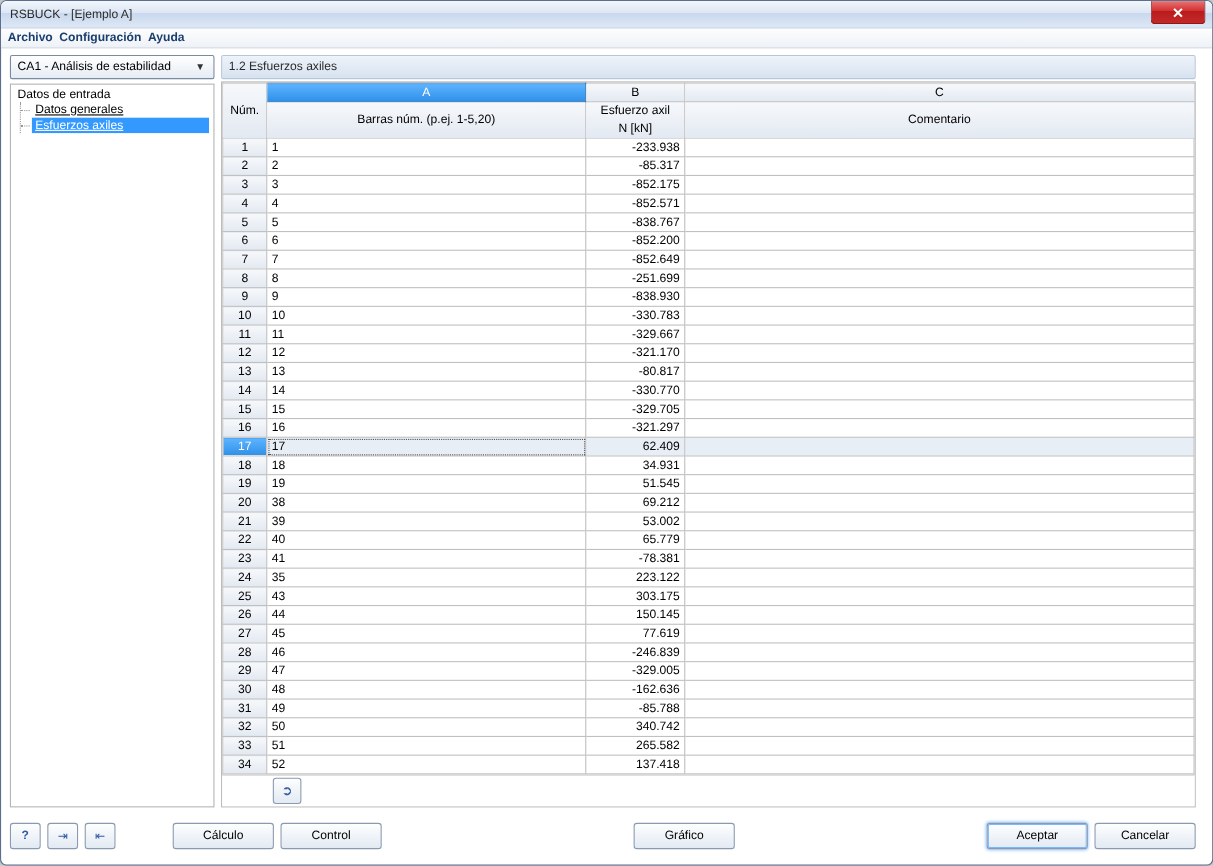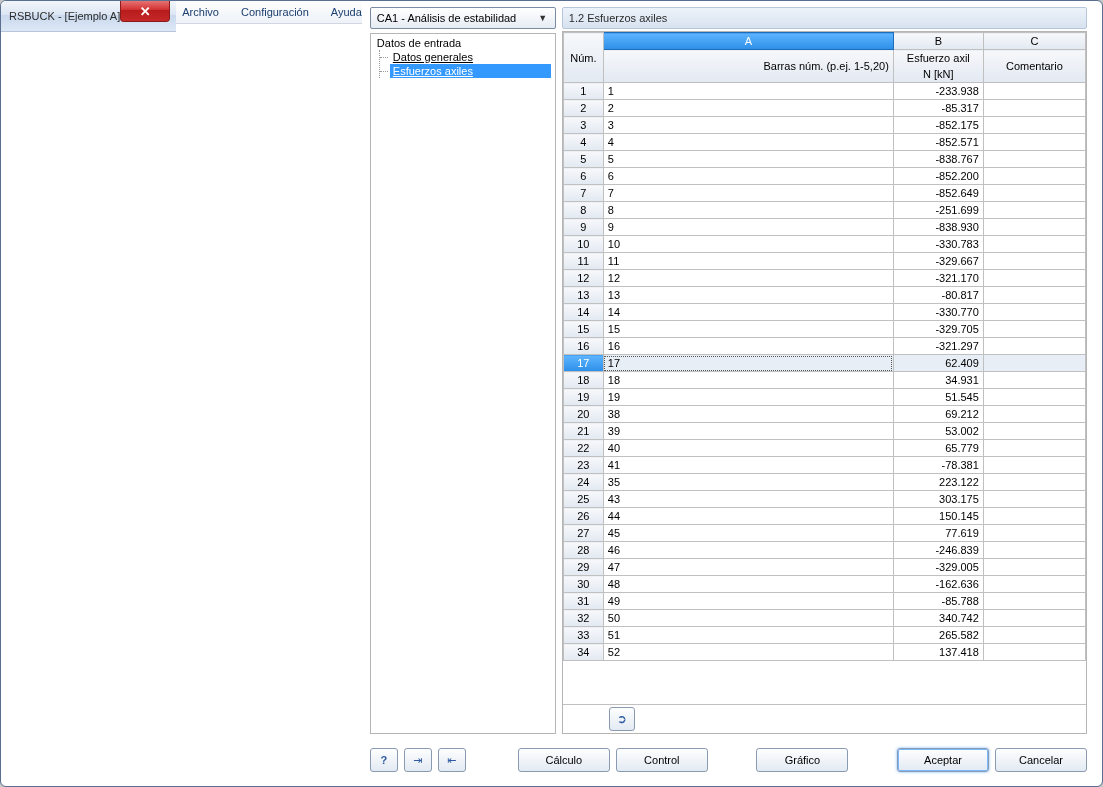--- a/index.html
+++ b/index.html
@@ -12,21 +12,21 @@
     overflow: hidden;
   }
   .window {
     width: 1103px;
     height: 787px;
     background: #fff;
     border: 1px solid #5a6e8f;
     border-radius: 6px;
     box-shadow: 0 0 10px rgba(0,0,0,0.3);
     display: flex;
-    flex-direction: row;
+    flex-direction: column;
     box-sizing: border-box;
     overflow: hidden;
     position: relative;
   }
   
   .titlebar {
     height: 30px;
     background: linear-gradient(to bottom, #f2f6fb 0%, #dce6f4 45%, #c9d8ed 46%, #dde8f6 100%);
     display: flex;
     align-items: center;
@@ -59,21 +59,22 @@
     cursor: pointer;
   }
   
   .menubar {
     height: 22px;
     background: linear-gradient(to bottom, #fdfdfe, #eef2f7);
     border-bottom: 1px solid #d0d7e2;
     display: flex;
     align-items: center;
     padding-left: 6px;
-    gap: 22px;
+    gap: 6px;
+    font-weight: bold;
   }
   .menubar span {
     color: #1a3e6e;
     cursor: pointer;
   }
   
   .body {
     flex: 1;
     display: flex;
     flex-direction: column;
@@ -323,21 +324,21 @@
                 <col>
               </colgroup>
               <thead>
                 <tr>
                   <th rowspan="2" class="rowhdr">Núm.</th>
                   <th rowspan="1" class="col-letter selected">A</th>
                   <th class="col-letter">B</th>
                   <th rowspan="1" class="col-letter">C</th>
                 </tr>
                 <tr>
-                  <th rowspan="1" style="height:30px;text-align:right;">Barras núm. (p.ej. 1-5,20)</th>
+                  <th rowspan="1" style="height:30px;">Barras núm. (p.ej. 1-5,20)</th>
                   <th>
                     <div>Esfuerzo axil</div>
                     <div>N [kN]</div>
                   </th>
                   <th rowspan="1">Comentario</th>
                 </tr>
               </thead>
               <tbody id="grid-body">
                   <tr>
                     <td class="rowhdr">1</td>

